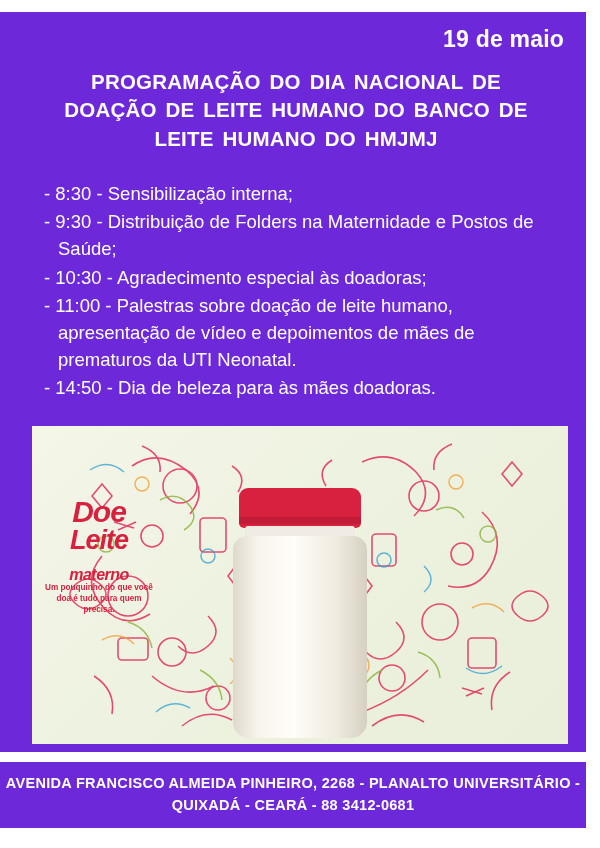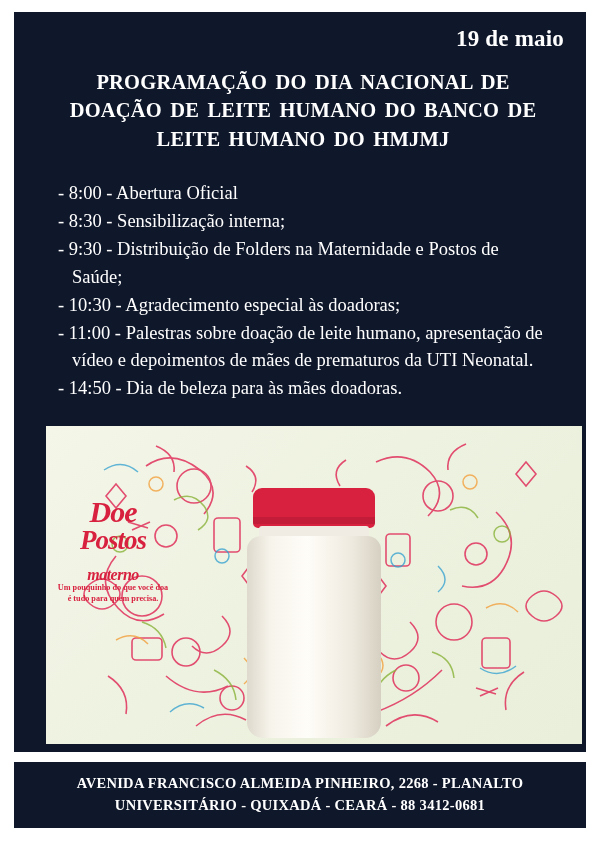--- a/index.html
+++ b/index.html
@@ -16,25 +16,24 @@
   .poster {
     position: relative;
     width: 600px;
     height: 848px;
     background: #ffffff;
     box-sizing: border-box;
     overflow: hidden;
   }
   .panel {
     position: absolute;
-    left: 14px;
+    left: 0;
     right: 14px;
-    background: #0f172a;
+    background: #6d28d9;
     box-sizing: border-box;
-    font-family: Liberation Serif, serif;
   }
   .panel-main {
     top: 12px;
     height: 740px;
     padding: 0;
   }
   .date-line {
     position: absolute;
     top: 14px;
     right: 22px;
@@ -211,21 +210,20 @@
 
 <div class="poster">
 
   <div class="panel panel-main">
 
     <div class="date-line">19 de maio</div>
 
     <div class="title">PROGRAMAÇÃO DO DIA NACIONAL DE DOAÇÃO DE LEITE HUMANO DO BANCO DE LEITE HUMANO DO HMJMJ</div>
 
     <div class="schedule">
-      <p class="schedule-item">- 8:00 - Abertura Oficial</p>
       <p class="schedule-item">- 8:30 - Sensibilização interna;</p>
       <p class="schedule-item">- 9:30 - Distribuição de Folders na Maternidade e Postos de Saúde;</p>
       <p class="schedule-item">- 10:30 - Agradecimento especial às doadoras;</p>
       <p class="schedule-item">- 11:00 - Palestras sobre doação de leite humano, apresentação de vídeo e depoimentos de mães de prematuros da UTI Neonatal.</p>
       <p class="schedule-item">- 14:50 - Dia de beleza para às mães doadoras.</p>
     </div>
 
     <div class="image-area">
 
       <svg class="doodles" viewBox="0 0 536 318" preserveAspectRatio="none">
@@ -302,21 +300,21 @@
 
 
       <div class="jar">
         <div class="jar-lid"></div>
         <div class="jar-neck"></div>
         <div class="jar-body"></div>
       </div>
 
       <div class="jar-label">
         <div class="lbl-doe">Doe</div>
-        <div class="lbl-leite">Postos</div>
+        <div class="lbl-leite">Leite</div>
         <div class="lbl-materno">materno</div>
         <div class="lbl-sub">Um pouquinho do que você doa é tudo para quem precisa.</div>
       </div>
 
     </div>
   </div>
 
   <div class="panel panel-footer">
     <div class="footer-text">AVENIDA FRANCISCO ALMEIDA PINHEIRO, 2268 - PLANALTO UNIVERSITÁRIO - QUIXADÁ - CEARÁ - 88 3412-0681</div>
   </div>

